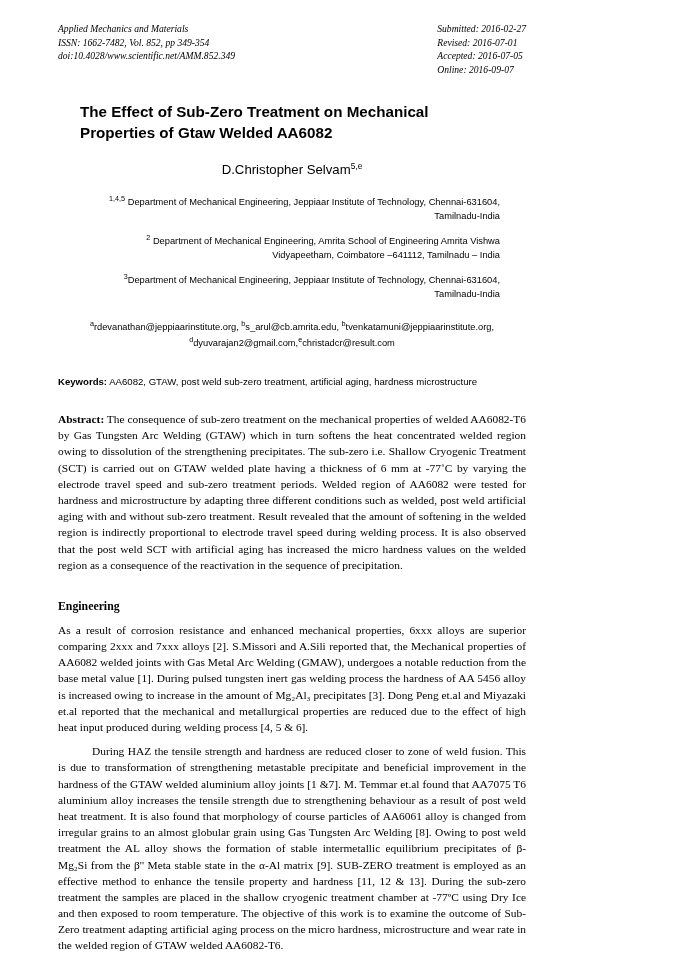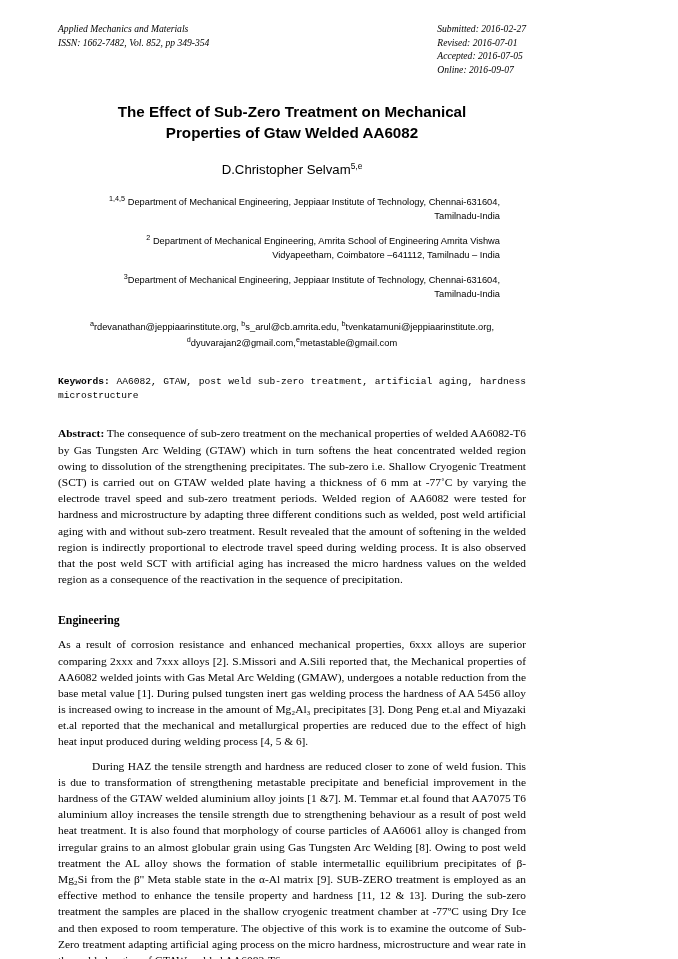--- a/index.html
+++ b/index.html
@@ -32,21 +32,20 @@
     font-size: 9.6px;
     line-height: 1.42;
   }
   .header-left { text-align: left; }
   .header-right { text-align: left; }
   .header div { white-space: nowrap; }
 
   
   .title {
     margin-top: 26px;
-    text-align: center;
     font-family: "Liberation Sans", sans-serif;
     font-weight: bold;
     font-size: 15.2px;
     line-height: 1.32;
     padding: 0 22px;
   }
 
   
   .authors {
     margin-top: 17px;
@@ -77,21 +76,21 @@
     font-family: "Liberation Sans", sans-serif;
     font-size: 9.3px;
     line-height: 1.55;
     padding: 0 16px;
   }
   .emails sup { font-size: 7.2px; }
 
   
   .keywords {
     margin-top: 24px;
-    font-family: Liberation Mono, monospace;
+    font-family: Liberation Sans, sans-serif;
     font-size: 9.6px;
     line-height: 1.5;
     text-align: justify;
   }
   .keywords .kw-label { font-weight: bold; }
 
   
   .abstract {
     margin-top: 22px;
     font-size: 11.4px;
@@ -116,20 +115,21 @@
 </style>
 </head>
 <body>
 
 <div class="page">
 
   <div class="header">
     <div class="header-left">
       <div>Applied Mechanics and Materials</div>
       <div>ISSN: 1662-7482, Vol. 852, pp 349-354</div>
+      <div>doi:10.4028/www.scientific.net/AMM.852.349</div>
     </div>
     <div class="header-right">
       <div>Submitted: 2016-02-27</div>
       <div>Revised: 2016-07-01</div>
       <div>Accepted: 2016-07-05</div>
       <div>Online: 2016-09-07</div>
     </div>
   </div>
 
   <div class="title">The Effect of Sub-Zero Treatment on Mechanical Properties of Gtaw Welded AA6082</div>
@@ -144,21 +144,21 @@
     <p><sup>1,4,5</sup> <span>Department of Mechanical Engineering, Jeppiaar Institute of Technology, Chennai-631604, Tamilnadu-India</span></p>
     <p><sup>2</sup> <span>Department of Mechanical Engineering, Amrita School of Engineering Amrita Vishwa Vidyapeetham, Coimbatore –641112, Tamilnadu – India</span></p>
     <p><sup>3</sup><span>Department of Mechanical Engineering, Jeppiaar Institute of Technology, Chennai-631604, Tamilnadu-India</span></p>
   </div>
 
   <div class="emails">
     <div>
       <sup>a</sup><span>rdevanathan@jeppiaarinstitute.org, </span><sup>b</sup><span>s_arul@cb.amrita.edu, </span><sup>b</sup><span>tvenkatamuni@jeppiaarinstitute.org,</span>
     </div>
     <div>
-      <sup>d</sup><span>dyuvarajan2@gmail.com,</span><sup>e</sup><span>metastable@gmail.com</span>
+      <sup>d</sup><span>dyuvarajan2@gmail.com,</span><sup>e</sup><span>christadcr@result.com</span>
     </div>
   </div>
 
   <div class="keywords">
     <span class="kw-label">Keywords:</span><span> AA6082, GTAW, post weld sub-zero treatment, artificial aging, hardness microstructure</span>
   </div>
 
   <div class="abstract">
     <span class="ab-label">Abstract:</span><span>   The consequence of sub-zero treatment on the mechanical properties of welded AA6082-T6 by Gas Tungsten Arc Welding (GTAW) which in turn softens the heat concentrated welded region owing to dissolution of the strengthening precipitates. The sub-zero i.e. Shallow Cryogenic Treatment (SCT) is carried out on GTAW welded plate having a thickness of 6 mm at -77˚C by varying the electrode travel speed and sub-zero treatment periods. Welded region of AA6082 were tested for hardness and microstructure by adapting three different conditions such as welded, post weld artificial aging with and without sub-zero treatment. Result revealed that the amount of softening in the welded region is indirectly proportional to electrode travel speed during welding process. It is also observed that the post weld SCT with artificial aging has increased the micro hardness values on the welded region as a consequence of the reactivation in the sequence of precipitation.</span>
   </div>

